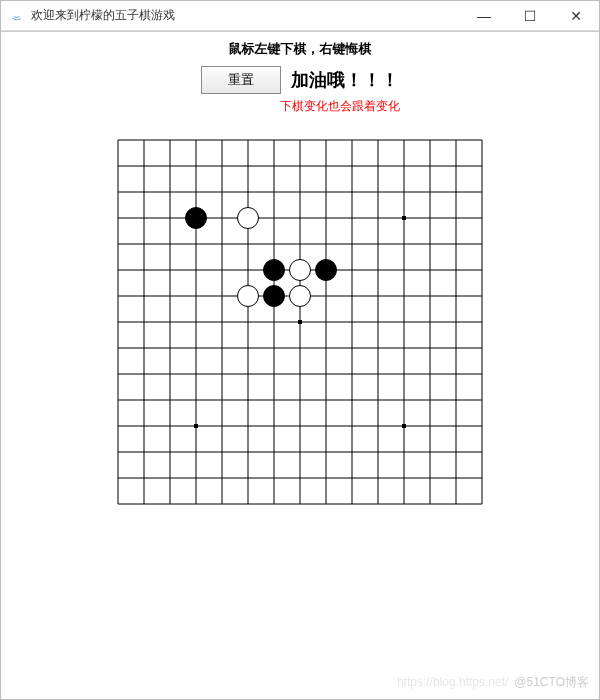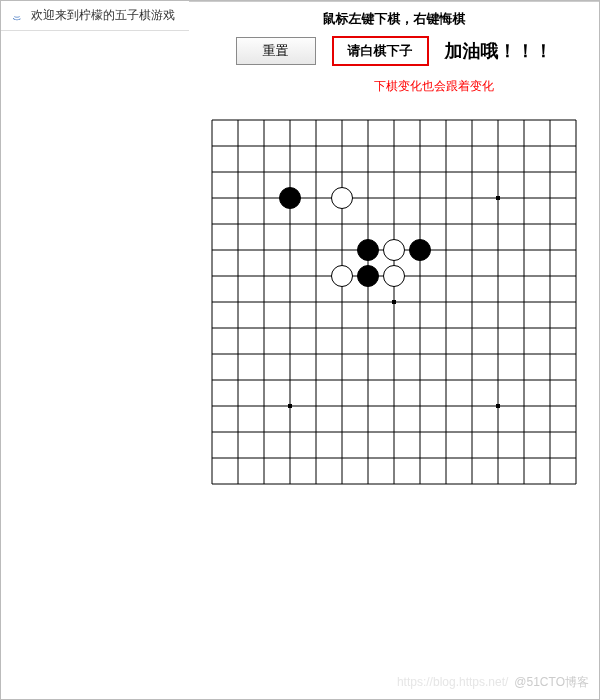--- a/index.html
+++ b/index.html
@@ -9,21 +9,21 @@
       width: 600px;
       height: 700px;
       overflow: hidden;
     }
     .window {
       background: #fff;
       border: 1px solid #bbb;
       width: 600px;
       height: 700px;
       display: flex;
-      flex-direction: row;
+      flex-direction: column;
     }
     .titlebar {
       height: 30px;
       background: #fff;
       border-bottom: 1px solid #ddd;
       display: flex;
       align-items: center;
       padding: 0 0 0 8px;
       font-size: 12px;
       color: #333;
@@ -59,22 +59,22 @@
     .instruction {
       text-align: center;
       font-size: 13px;
       font-weight: bold;
       margin: 2px 0 8px 0;
     }
     .toolbar {
       display: flex;
       align-items: center;
       justify-content: center;
-      gap: 16px;
-      margin-bottom: 12px;
+      gap: 10px;
+      margin-bottom: 4px;
     }
     .reset-btn {
       background: linear-gradient(#fdfdfd, #e8e8e8);
       border: 1px solid #8a8a8a;
       padding: 4px 26px;
       font-size: 13px;
       font-family: inherit;
       cursor: pointer;
     }
     .status-box {
@@ -144,21 +144,20 @@
       <div class="win-btn">☐</div>
       <div class="win-btn close">✕</div>
     </div>
   </div>
 
   <div class="content">
     <div class="instruction">鼠标左键下棋，右键悔棋</div>
 
     <div class="toolbar">
       <button class="reset-btn">重置</button>
-      <div class="status-box">请白棋下子</div>
       <div class="cheer">加油哦！！！</div>
     </div>
 
     <div class="annotation">下棋变化也会跟着变化</div>
 
     <div class="board-wrap">
       <div class="board" id="board" style="width: 390px; height: 390px;">
           <svg width="390" height="390" viewBox="0 0 390 390">
             <line x1="13" y1="13" x2="377" y2="13" stroke="#000" stroke-width="1"></line>
             <line x1="13" y1="13" x2="13" y2="377" stroke="#000" stroke-width="1"></line>

